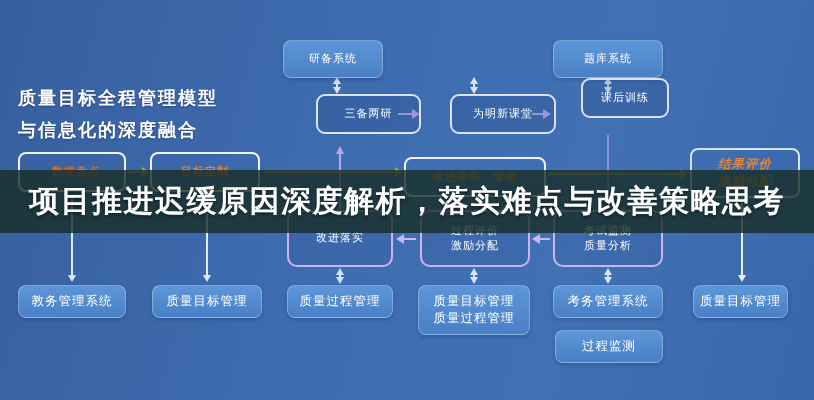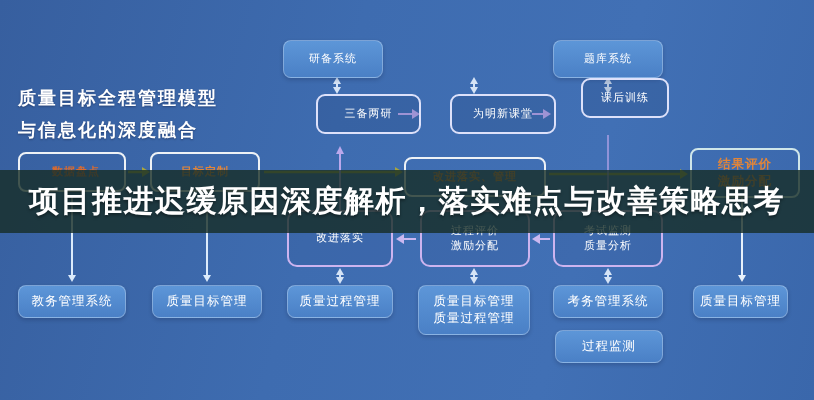--- a/index.html
+++ b/index.html
@@ -27,21 +27,21 @@
   .sys.small { font-size:12.5px; }
   .proc {
     background:rgba(28,55,105,.18);
     border:2px solid #dde1fa; border-radius:9px;margin-left:28px;
   }
   .stage {
     background:transparent; border:2px solid #eef2f6;
     color:#e0853a; font-weight:bold;
   }
   .stage.red { color:#d96b30;padding-left:8px; }
-  .stage.teal { border-color:#cfe6e9; font-size:12.5px; }
+  .stage.teal { border-color:#cfe6e9; font-size:12.5px;font-style:italic; }
   .fb {
     background:rgba(40,62,120,.10); border:2px solid #cdb4ef;
     border-radius:10px;
   }
   .connectors { position:absolute; left:0; top:0; z-index:1; }
   .banner {
     position:absolute; left:0; top:170px; width:814px; height:63px; z-index:5;
     background:rgba(22,45,38,.80);
     display:flex; align-items:center; justify-content:center;
   }

